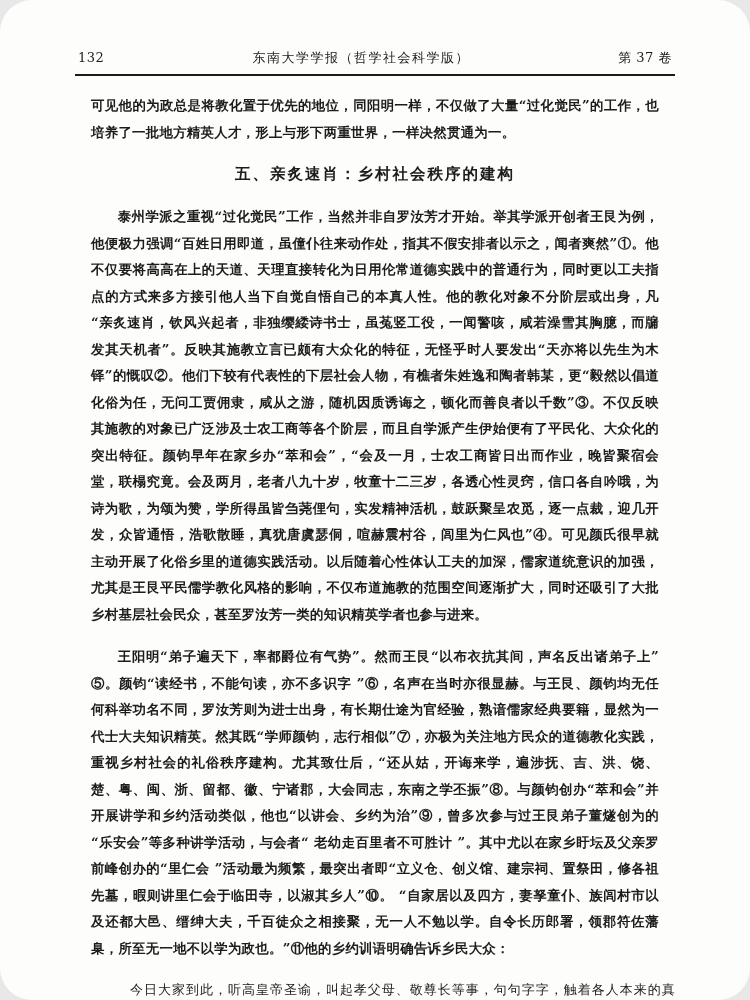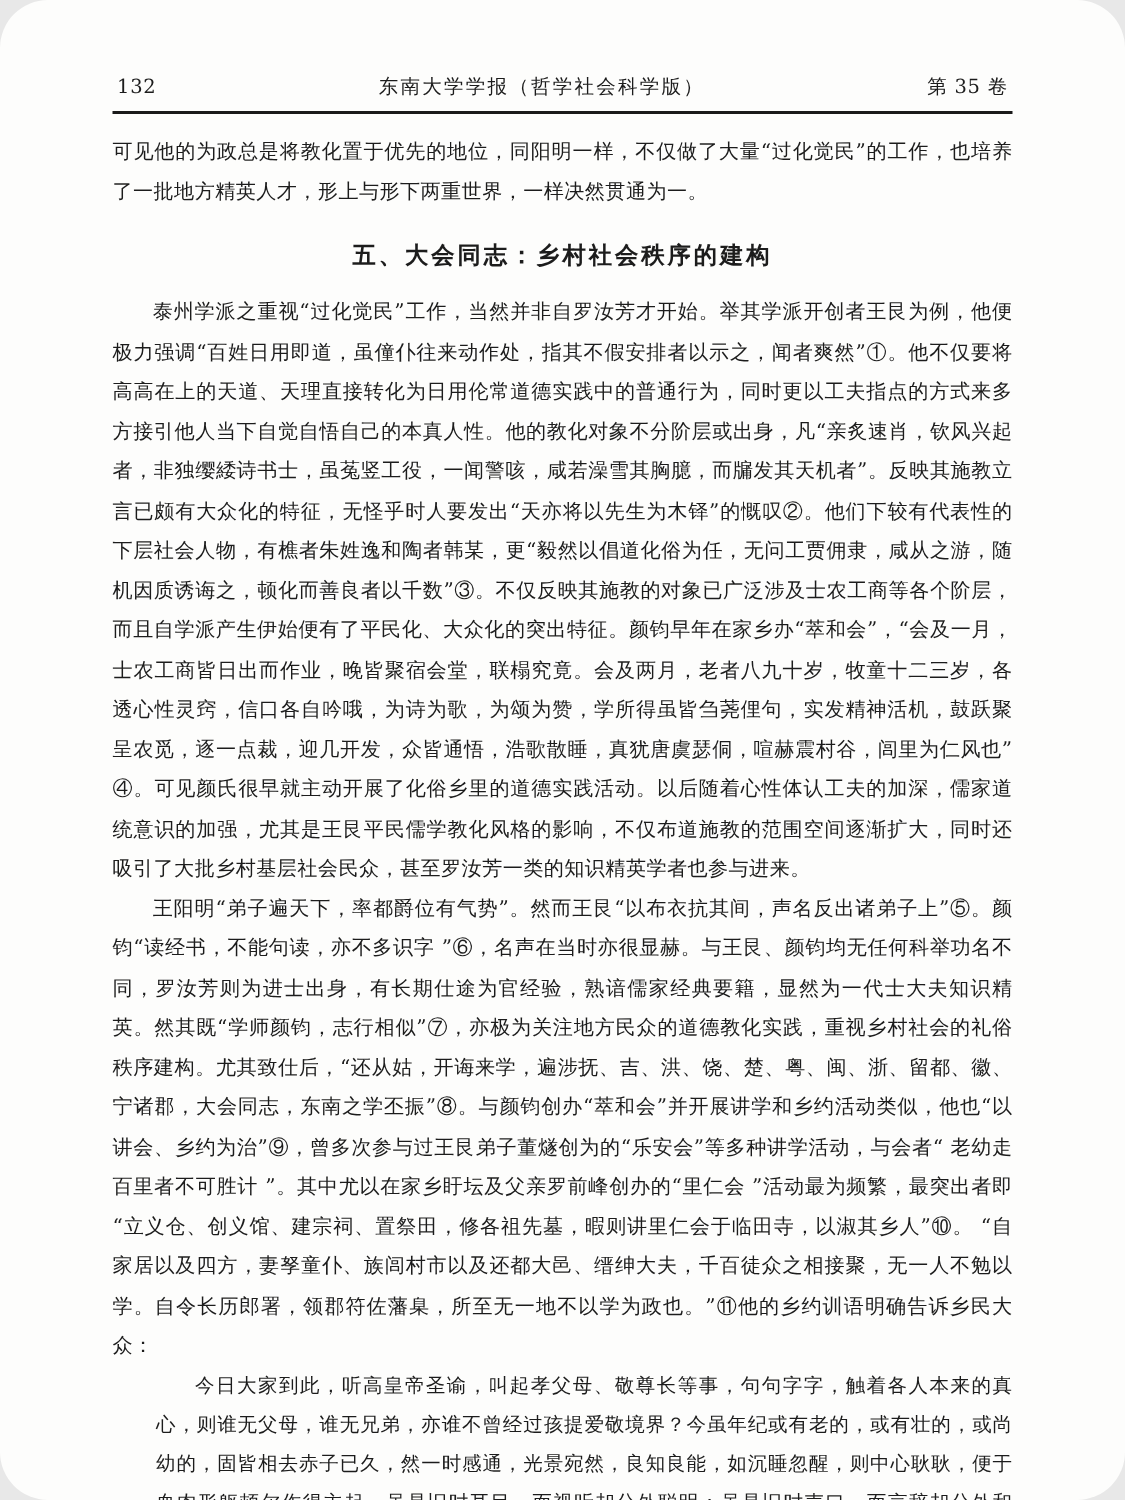--- a/index.html
+++ b/index.html
@@ -12,45 +12,45 @@
     overflow: hidden; position: relative; border-radius: 32px;
   }
   .page-header {
     display: flex; justify-content: space-between; align-items: baseline;
     font-size: 13px; letter-spacing: 0.5px;
     padding: 0 3px 7px 3px;
   }
   .page-header .journal-title { letter-spacing: 1.5px; margin-top: 22px; }
   .header-rule { border-top: 2px solid #1a1a1a; margin-bottom: 13px; }
   .article { font-size: 13.4px; line-height: 26.5px; text-align: justify; letter-spacing: 0.3px; }
-  .article p { margin: 0; }
+  .article p { margin: 16px; font-weight: bold; }
   .p-indent { text-indent: 2em; }
   .section-heading {
     font-size: 15.5px; font-weight: bold; text-align: center;
     letter-spacing: 2px; margin: 15px 0 13px 0; line-height: 26px;
   }
   .block-quote {
     margin-left: 29px; text-indent: 2em;
     font-size: 13px; line-height: 26.3px; text-align: justify;
   }
 </style>
 </head>
 <body>
 
 <div class="page">
 
   <header class="page-header">
     <span>132</span>
     <span class="journal-title">东南大学学报（哲学社会科学版）</span>
-    <span>第 35 卷</span>
+    <span>第 37 卷</span>
   </header>
 
   <div class="header-rule"></div>
 
   <main class="article">
     <p>可见他的为政总是将教化置于优先的地位，同阳明一样，不仅做了大量“过化觉民”的工作，也培养了一批地方精英人才，形上与形下两重世界，一样决然贯通为一。</p>
-    <h2 class="section-heading">五、大会同志：乡村社会秩序的建构</h2>
+    <h2 class="section-heading">五、亲炙速肖：乡村社会秩序的建构</h2>
     <p class="p-indent">泰州学派之重视“过化觉民”工作，当然并非自罗汝芳才开始。举其学派开创者王艮为例，他便极力强调“百姓日用即道，虽僮仆往来动作处，指其不假安排者以示之，闻者爽然”①。他不仅要将高高在上的天道、天理直接转化为日用伦常道德实践中的普通行为，同时更以工夫指点的方式来多方接引他人当下自觉自悟自己的本真人性。他的教化对象不分阶层或出身，凡“亲炙速肖，钦风兴起者，非独缨緌诗书士，虽菟竖工役，一闻警咳，咸若澡雪其胸臆，而牖发其天机者”。反映其施教立言已颇有大众化的特征，无怪乎时人要发出“天亦将以先生为木铎”的慨叹②。他们下较有代表性的下层社会人物，有樵者朱姓逸和陶者韩某，更“毅然以倡道化俗为任，无问工贾佣隶，咸从之游，随机因质诱诲之，顿化而善良者以千数”③。不仅反映其施教的对象已广泛涉及士农工商等各个阶层，而且自学派产生伊始便有了平民化、大众化的突出特征。颜钧早年在家乡办“萃和会”，“会及一月，士农工商皆日出而作业，晚皆聚宿会堂，联榻究竟。会及两月，老者八九十岁，牧童十二三岁，各透心性灵窍，信口各自吟哦，为诗为歌，为颂为赞，学所得虽皆刍荛俚句，实发精神活机，鼓跃聚呈农觅，逐一点裁，迎几开发，众皆通悟，浩歌散睡，真犹唐虞瑟侗，喧赫震村谷，闾里为仁风也”④。可见颜氏很早就主动开展了化俗乡里的道德实践活动。以后随着心性体认工夫的加深，儒家道统意识的加强，尤其是王艮平民儒学教化风格的影响，不仅布道施教的范围空间逐渐扩大，同时还吸引了大批乡村基层社会民众，甚至罗汝芳一类的知识精英学者也参与进来。</p>
     <p class="p-indent">王阳明“弟子遍天下，率都爵位有气势”。然而王艮“以布衣抗其间，声名反出诸弟子上”⑤。颜钧“读经书，不能句读，亦不多识字 ”⑥，名声在当时亦很显赫。与王艮、颜钧均无任何科举功名不同，罗汝芳则为进士出身，有长期仕途为官经验，熟谙儒家经典要籍，显然为一代士大夫知识精英。然其既“学师颜钧，志行相似”⑦，亦极为关注地方民众的道德教化实践，重视乡村社会的礼俗秩序建构。尤其致仕后，“还从姑，开诲来学，遍涉抚、吉、洪、饶、楚、粤、闽、浙、留都、徽、宁诸郡，大会同志，东南之学丕振”⑧。与颜钧创办“萃和会”并开展讲学和乡约活动类似，他也“以讲会、乡约为治”⑨，曾多次参与过王艮弟子董燧创为的“乐安会”等多种讲学活动，与会者“ 老幼走百里者不可胜计 ”。其中尤以在家乡盱坛及父亲罗前峰创办的“里仁会 ”活动最为频繁，最突出者即“立义仓、创义馆、建宗祠、置祭田，修各祖先墓，暇则讲里仁会于临田寺，以淑其乡人”⑩。 “自家居以及四方，妻孥童仆、族闾村市以及还都大邑、缙绅大夫，千百徒众之相接聚，无一人不勉以学。自令长历郎署，领郡符佐藩臬，所至无一地不以学为政也。”⑪他的乡约训语明确告诉乡民大众：</p>
     <div class="block-quote">今日大家到此，听高皇帝圣谕，叫起孝父母、敬尊长等事，句句字字，触着各人本来的真心，则谁无父母，谁无兄弟，亦谁不曾经过孩提爱敬境界？今虽年纪或有老的，或有壮的，或尚幼的，固皆相去赤子已久，然一时感通，光景宛然，良知良能，如沉睡忽醒，则中心耿耿，便于血肉形躯顿尔作得主起。虽是旧时耳目，而视听却分外聪明；虽是旧时声口，而言辞却分外和顺；虽是旧</div>
   </main>
 
 </div>
 
 </body></html>

